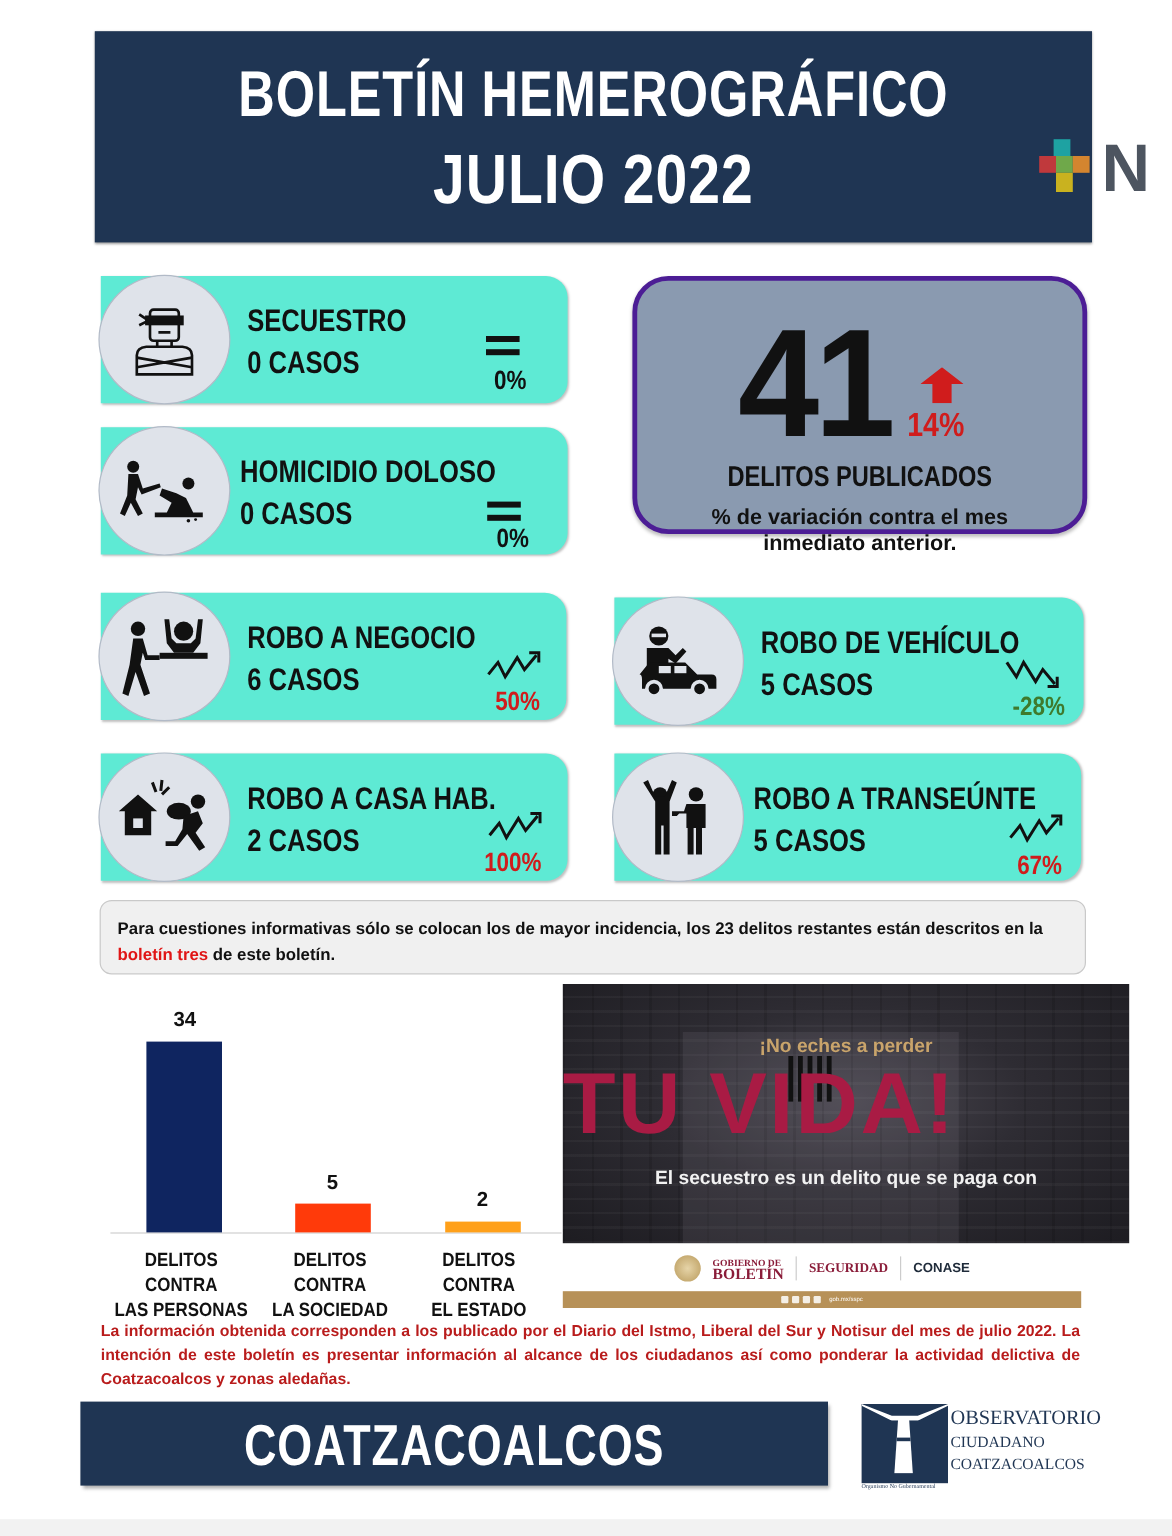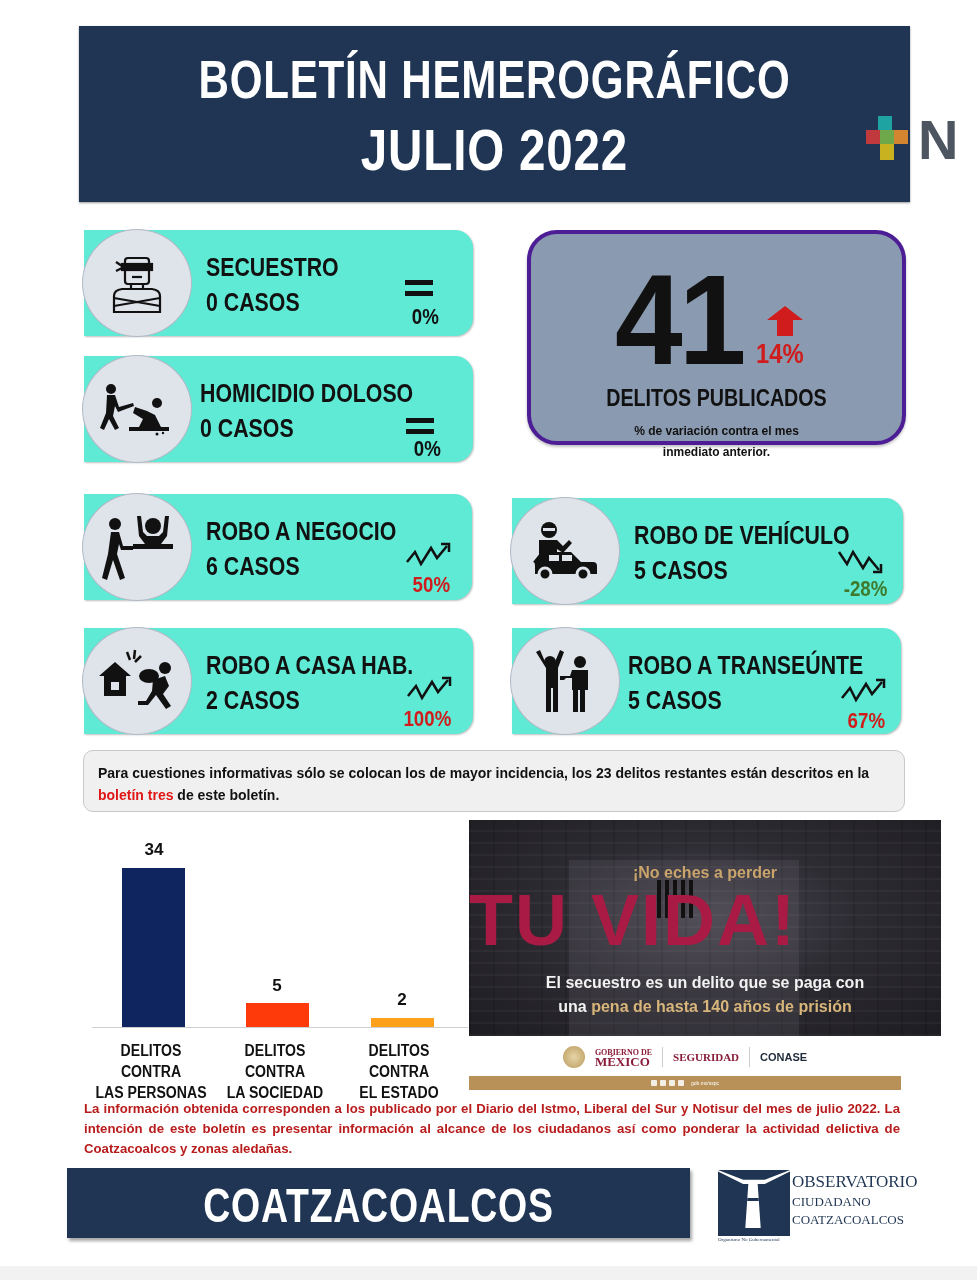--- a/index.html
+++ b/index.html
@@ -25,21 +25,21 @@
 
   .equal-sign { position: absolute; width: 28px; height: 18px; }
   .equal-sign i { position: absolute; left: 0; width: 28px; height: 5px; background: #111; display: block; }
 
   
   .summary { position: absolute; left: 527px; top: 230px; width: 379px; height: 215px; background: #8a9ab0; border-radius: 30px; border: 4px solid #4c1d95; box-shadow: 0 2px 3px rgba(0,0,0,0.25); }
   .summary .big { position: absolute; left: 84px; top: 22px; font-size: 128px; font-weight: 900; color: #111; letter-spacing: -4px; transform: scaleX(0.95); transform-origin: left center; line-height: 1; }
   .summary .arrow { position: absolute; left: 236px; top: 72px; width: 36px; height: 30px; }
   .summary .pct { position: absolute; left: 225px; top: 104px; font-size: 28px; font-weight: 700; color: #d01c1c; transform: scaleX(0.85); transform-origin: left center; }
   .summary .label { position: absolute; left: 0; width: 100%; top: 150px; text-align: center; font-size: 24px; font-weight: 700; color: #111; transform: scaleX(0.82); }
-  .summary .note { position: absolute; left: 0; width: 100%; top: 187px; text-align: center; font-size: 12px; font-weight: 700; color: #111; line-height: 21px; }
+  .summary .note { position: absolute; left: 0; width: 100%; top: 187px; text-align: center; font-size: 18px; font-weight: 700; color: #111; line-height: 21px; }
 
   
   .info { position: absolute; left: 83px; top: 750px; width: 822px; height: 62px; background: #f0f0f0; border: 1px solid #c9c9c9; border-radius: 10px; padding: 11px 14px; font-size: 14px; font-weight: 700; line-height: 22px; color: #111; }
   .info .red { color: #e01515; }
 
   
   .chart { position: absolute; left: 88px; top: 830px; width: 380px; height: 250px; }
   .chart .baseline { position: absolute; left: 4px; top: 197px; width: 376px; height: 1px; background: #cfcfcf; }
   .chart .bar { position: absolute; }
   .chart .val { position: absolute; width: 80px; text-align: center; font-size: 17px; font-weight: 700; color: #111; }
@@ -277,29 +277,25 @@
     <div class="bars">
       <i style="left:0"></i>
         <i style="left:8px"></i>
         <i style="left:16px"></i>
         <i style="left:24px"></i>
         <i style="left:32px"></i>
     </div>
     <div class="kicker">¡No eches a perder</div>
     <div class="headline">TU VIDA!</div>
     <div class="body1">El secuestro es un delito que se paga con</div>
-    <div class="body2">
-      <span>una</span>
-      <span class="gold">pena de hasta 140 años de prisión</span>
-    </div>
   </div>
   <div class="logos">
     <div class="seal"></div>
     <div class="gob">
-      <span>GOBIERNO DE</span><b>MÉXICO</b>
+      <span>GOBIERNO DE</span><b>BOLETÍN</b>
     </div>
     <div class="sep"></div>
     <div class="seg">SEGURIDAD</div>
     <div class="sep"></div>
     <div class="conase">CONASE</div>
   </div>
   <div class="strip">
     <i></i>
       <i></i>
       <i></i>

